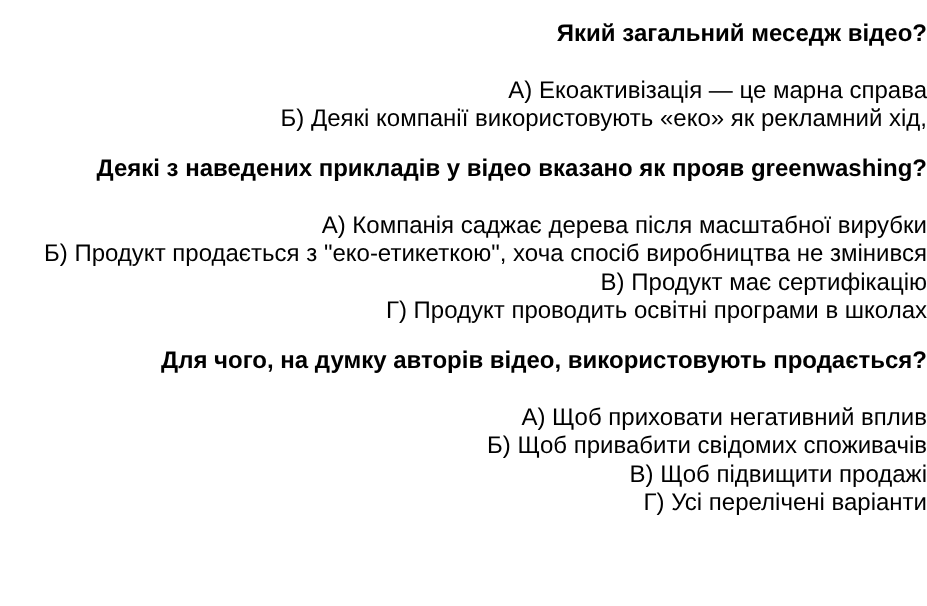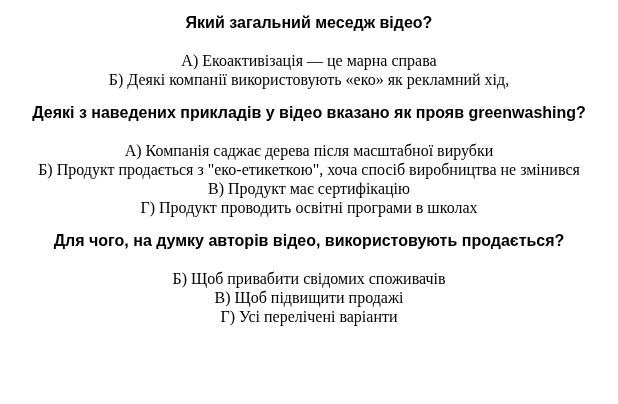--- a/index.html
+++ b/index.html
@@ -10,36 +10,35 @@
     width: 618px;
     height: 404px;
     background: #ffffff;
     color: #000000;
     font-family: "Liberation Sans", sans-serif;
     font-size: 16px;
     overflow: hidden;
   }
   .quiz {
     padding-top: 13px;
-    text-align: center;
+    text-align: right;
   }
   .question {
     margin: 0 0 14px 0;
   }
   .question-title {
     font-size: 16px;
     font-weight: bold;
     line-height: 19px;
     margin: 0 0 19px 0;
     white-space: nowrap;
   }
   .option-line {
     line-height: 19px;
     white-space: nowrap;
-    font-family: Liberation Serif, serif;
   }
 </style>
 </head>
 <body>
 
 <main class="quiz">
 
     <section class="question">
       <h2 class="question-title">Який загальний меседж відео?</h2>
       <div class="options">
@@ -54,18 +53,19 @@
         <div class="option-line">А) Компанія саджає дерева після масштабної вирубки</div>
         <div class="option-line">Б) Продукт продається з "еко-етикеткою", хоча спосіб виробництва не змінився</div>
         <div class="option-line">В) Продукт має сертифікацію</div>
         <div class="option-line">Г) Продукт проводить освітні програми в школах</div>
       </div>
     </section>
 
     <section class="question">
       <h2 class="question-title">Для чого, на думку авторів відео, використовують продається?</h2>
       <div class="options">
+        <div class="option-line">А) Щоб приховати негативний вплив</div>
         <div class="option-line">Б) Щоб привабити свідомих споживачів</div>
         <div class="option-line">В) Щоб підвищити продажі</div>
         <div class="option-line">Г) Усі перелічені варіанти</div>
       </div>
     </section>
   </main>
 
 </body></html>

